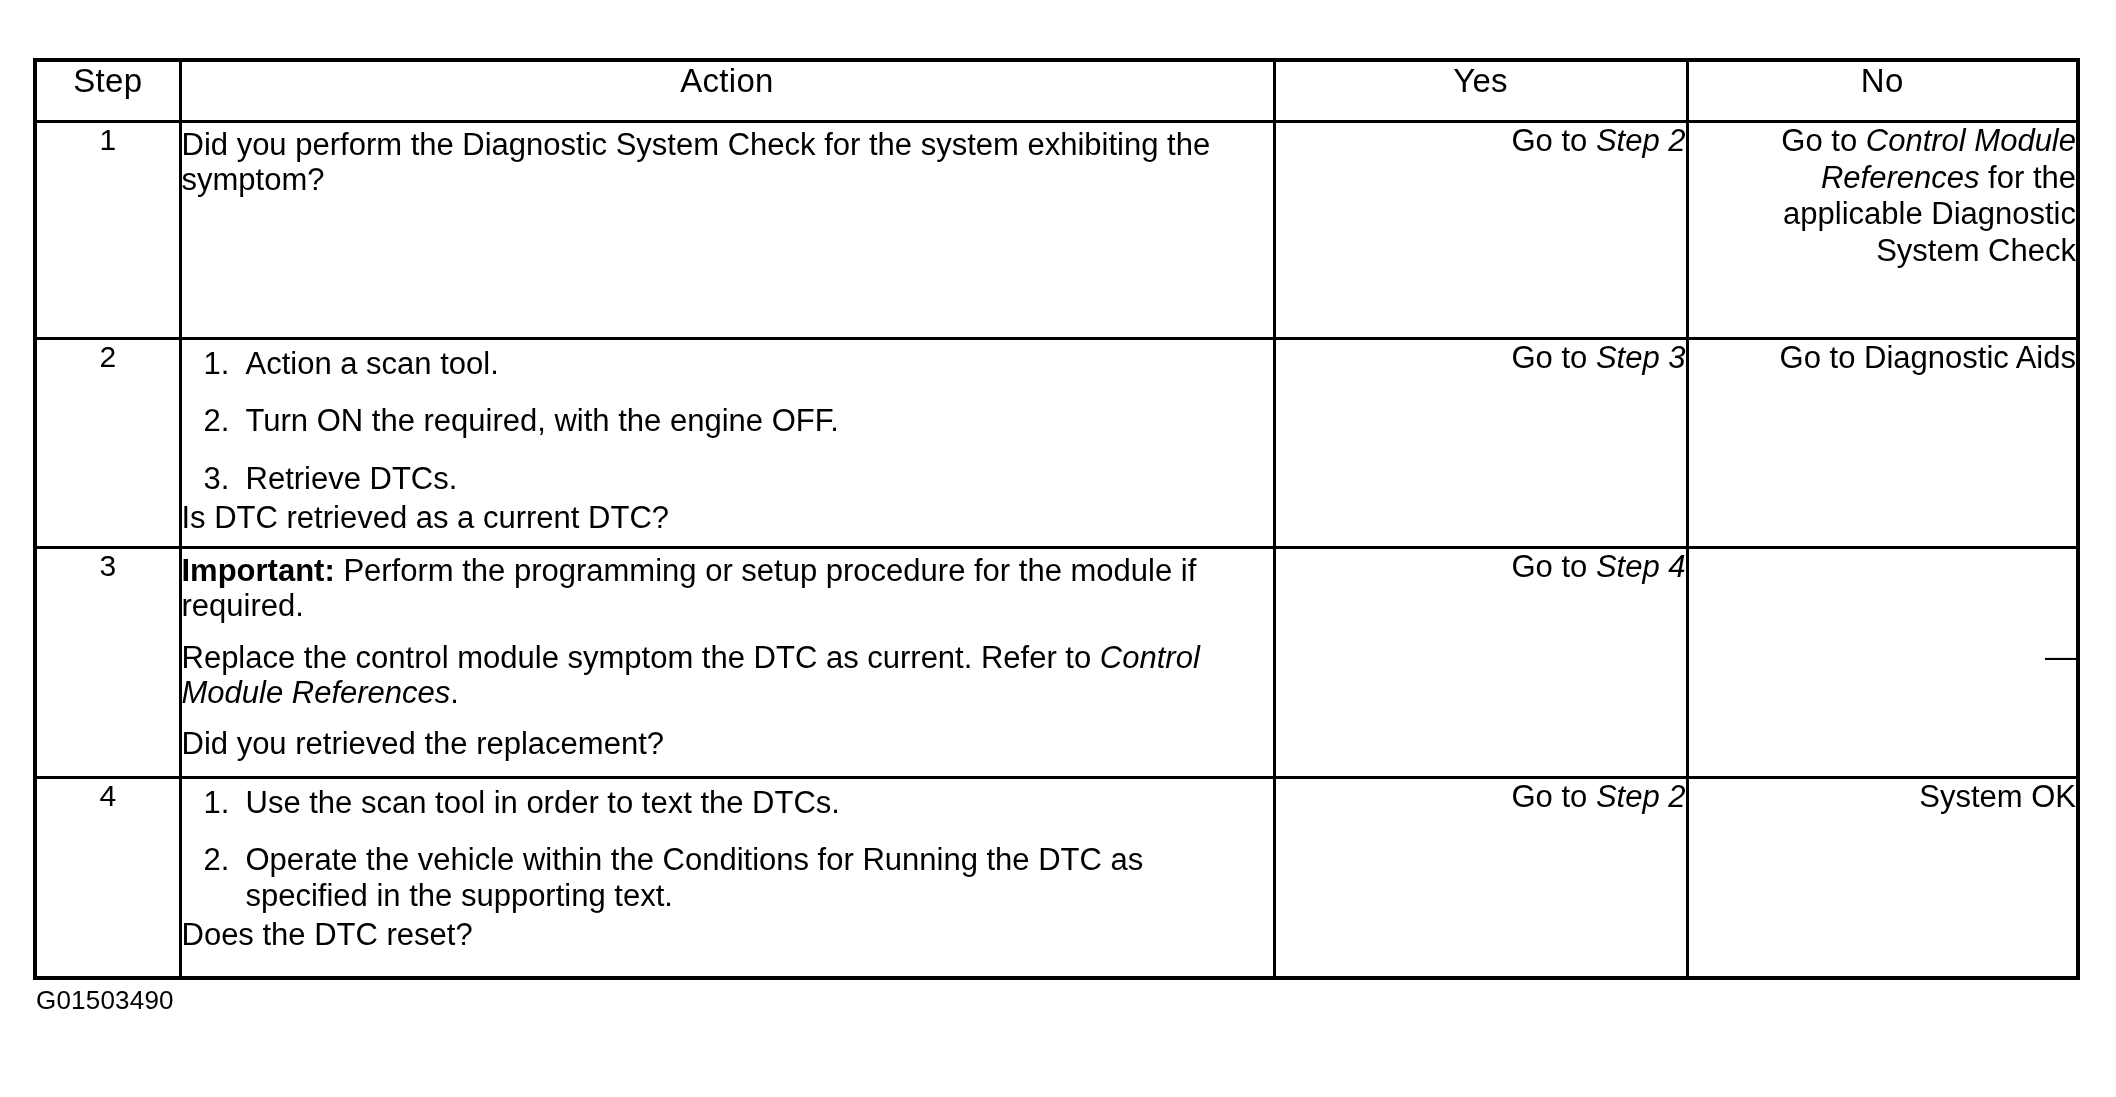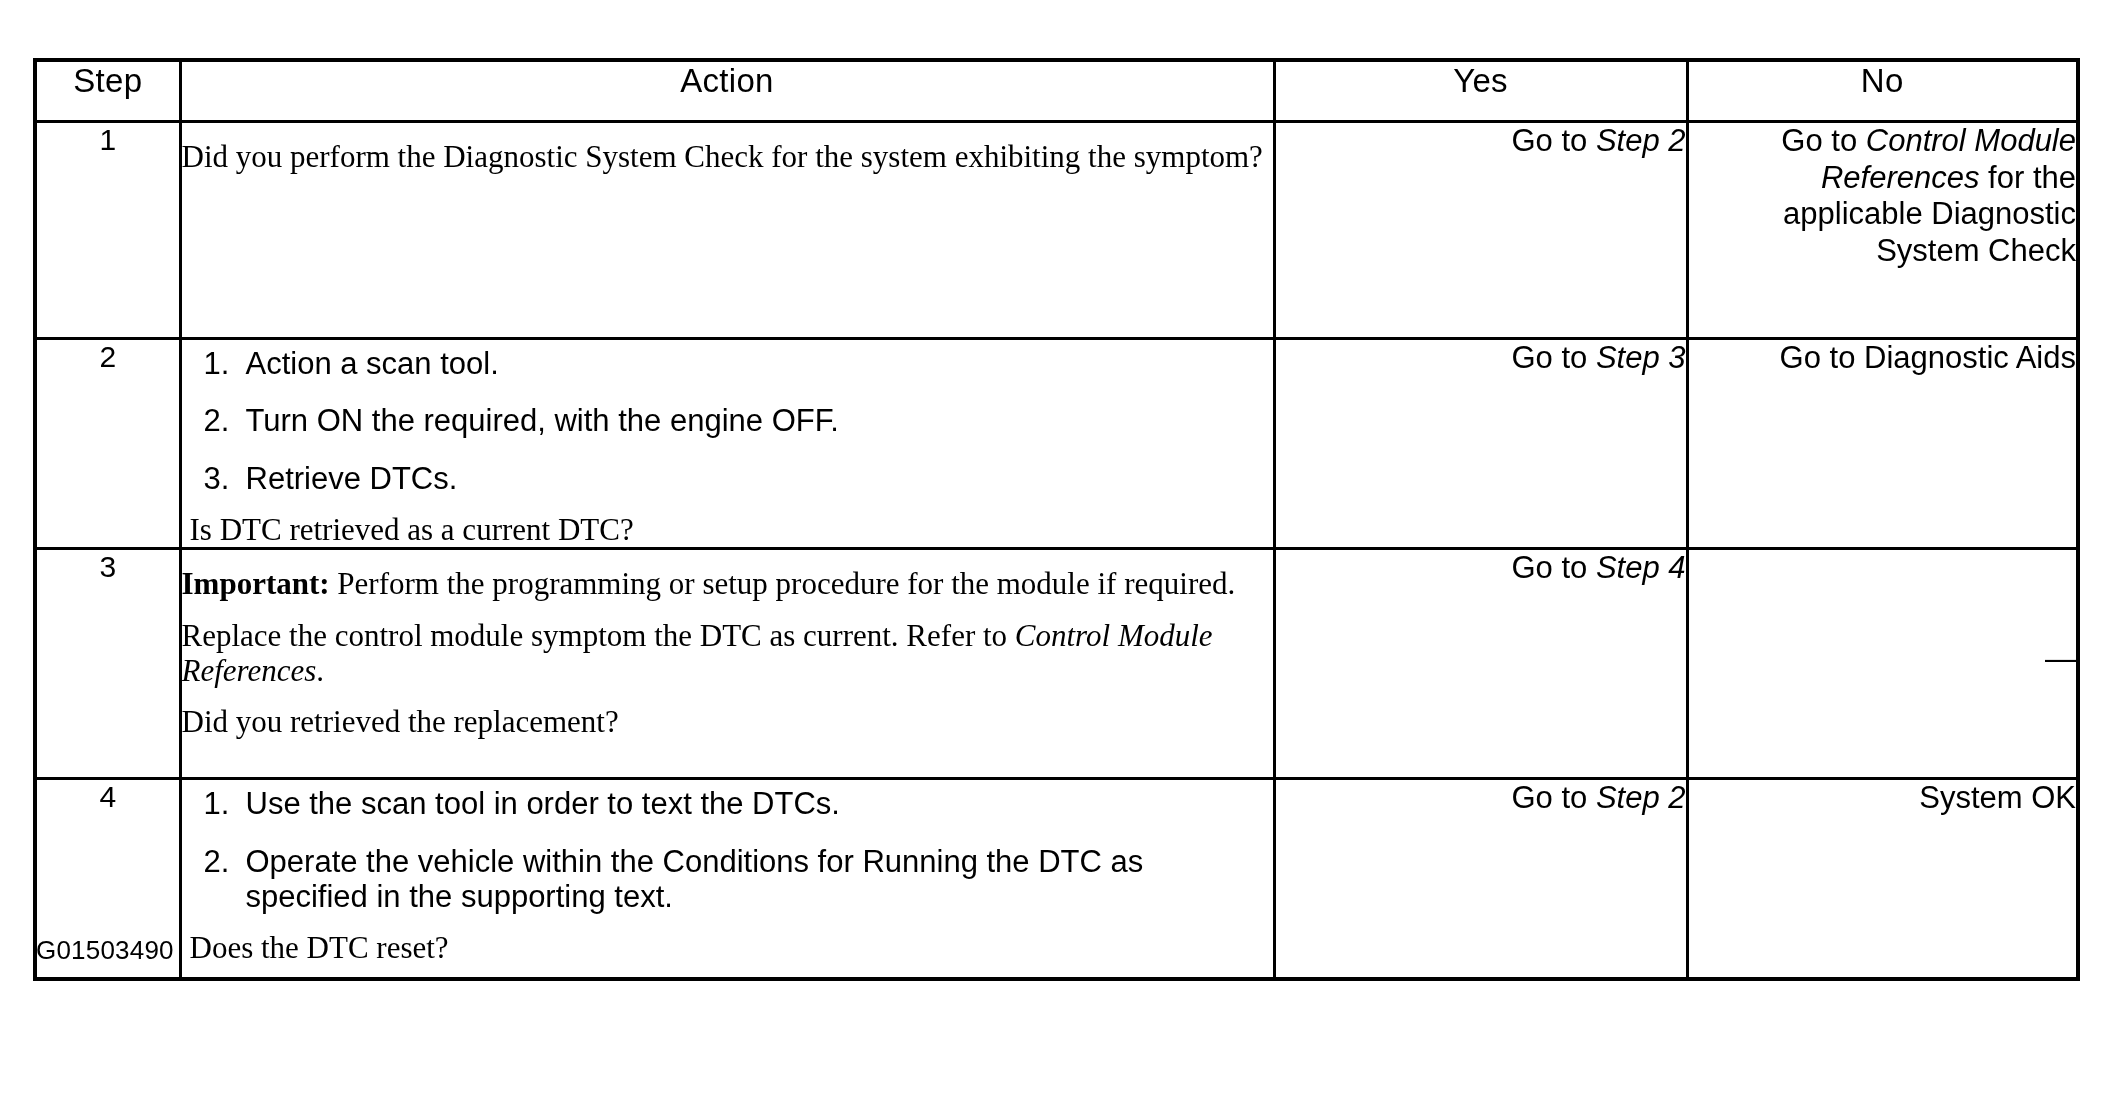--- a/index.html
+++ b/index.html
@@ -64,22 +64,21 @@
   }
 
   
   .action-cell {
     padding: 14px 18px 10px 18px;
     font-size: 31px;
     line-height: 1.14;
     vertical-align: top;
   }
   .action-cell p {
-    margin: 16px 0 0 0;
-    font-family: Liberation Serif, serif;
+    margin: 4px 0 0 0;
   }
   .action-cell p + p { margin-top: 16px; }
 
   .ol-list {
     margin: 6px 0 0 0;
     padding: 0;
     list-style: none;
   }
   .ol-list li {
     position: relative;
@@ -89,21 +88,21 @@
   }
   .ol-list li:last-child { margin-bottom: 0; }
   .ol-list li .num {
     position: absolute;
     left: 22px;
     top: 0;
     width: 40px;
     text-align: left;
   }
 
-  .after-list { margin-top: 20px; padding-left: 8px; }
+  .after-list { margin-top: 20px; }
 
   em.ital { font-style: italic; }
   strong.bold { font-weight: bold; }
 
   
   .yn-cell {
     font-size: 31px;
     line-height: 1.18;
     text-align: right;
     vertical-align: bottom;
@@ -121,21 +120,21 @@
   
   tr.r1 td { height: 214px; }
   tr.r2 td { height: 206px; }
   tr.r3 td { height: 217px; }
   tr.r4 td { height: 197px; }
 
   
   .fig-caption {
     position: absolute;
     left: 36px;
-    top: 935px;
+    top: 985px;
     font-size: 26px;
     letter-spacing: 0.2px;
     font-family: "Liberation Sans", "DejaVu Sans", sans-serif;
   }
 </style>
 </head>
 <body>
 
 <div class="page">
 

